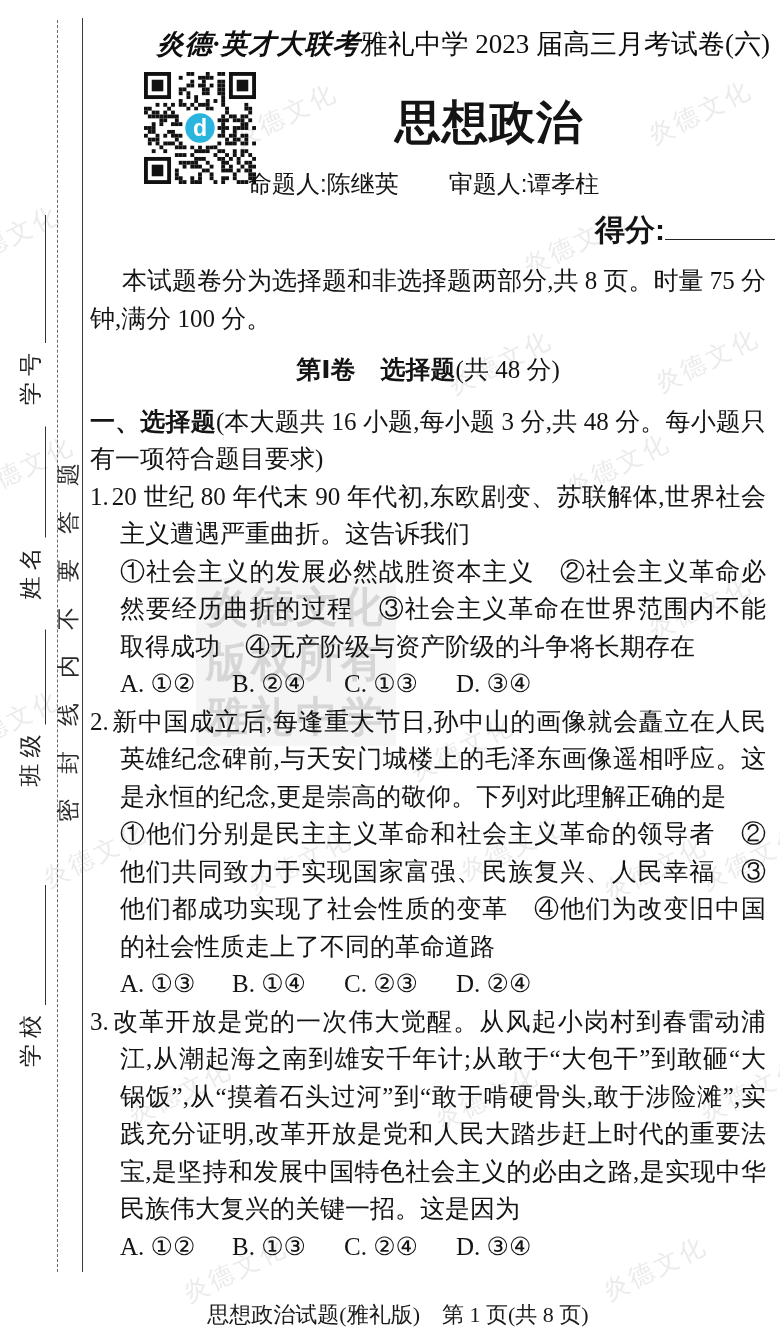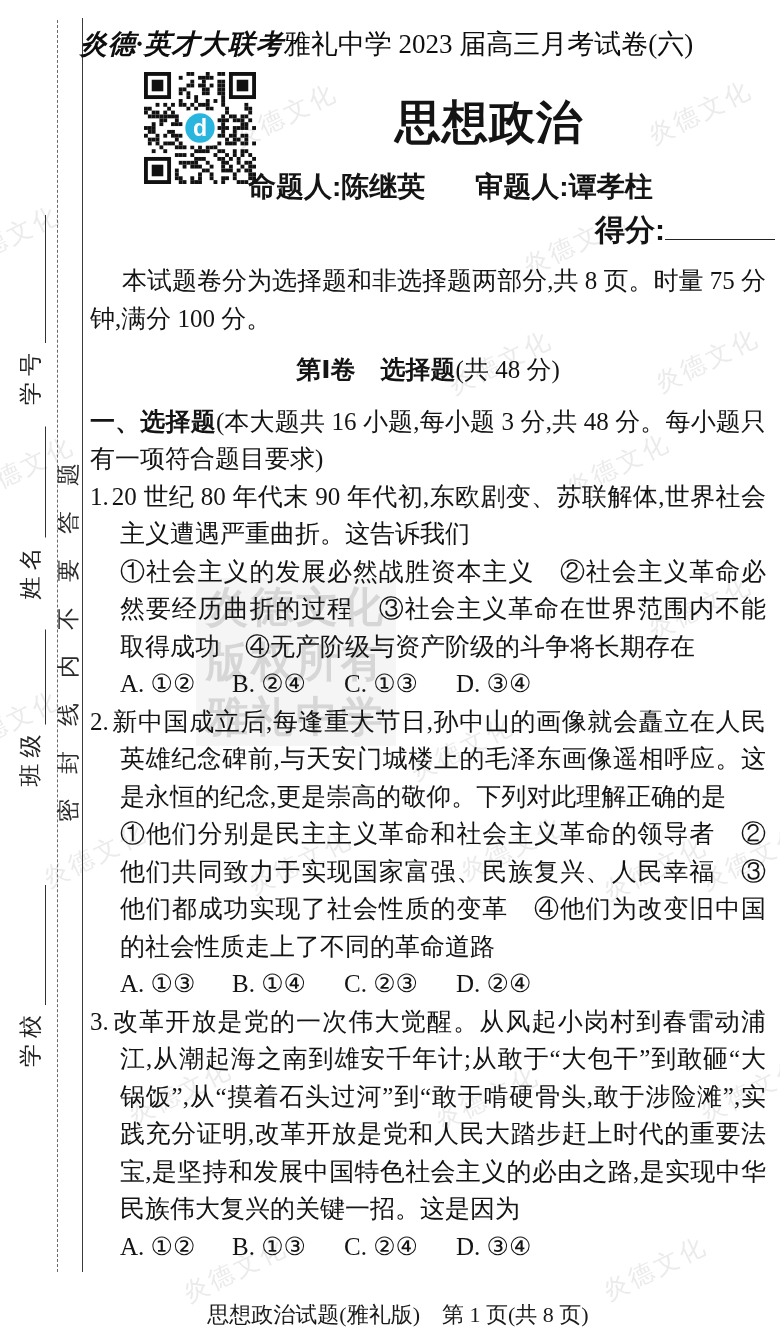--- a/index.html
+++ b/index.html
@@ -36,33 +36,33 @@
   }
   .side-field .blank { flex:1 1 auto; border-bottom:1.5px solid #333; height:24px; margin-left:4px; }
   .seal-text {
     position:absolute; z-index:1; left:68px; top:630px; width:390px;
     transform:translate(-50%,-50%) rotate(-90deg);
     font-size:23px; letter-spacing:25px; white-space:nowrap; text-align:center; color:#2a2a2a;
   }
   
   .head-line {
     position:absolute; z-index:1; left:80px; top:26px; width:690px;
-    text-align:left; white-space:nowrap; font-size:27px; color:#0e0e0e;
+    text-align:right; white-space:nowrap; font-size:27px; color:#0e0e0e;
   }
   .head-line .series { font-weight:bold; font-style:italic; letter-spacing:1px; }
   .qr { position:absolute; z-index:1; left:144px; top:72px; width:112px; height:112px; }
   .subject-title {
     position:absolute; z-index:1; left:395px; top:92px;
     font-family:"Liberation Sans","DejaVu Sans",sans-serif;
     font-weight:bold; font-size:46px; letter-spacing:1px; white-space:nowrap;
   }
   .setters {
     position:absolute; z-index:1; left:248px; top:168px; display:flex; gap:50px;
     font-family:"Liberation Sans","DejaVu Sans",sans-serif;
-    font-weight:bold; font-size:28px; white-space:nowrap;
+    font-weight:normal; font-size:24px; white-space:nowrap;
   }
   .score-line {
     position:absolute; z-index:1; left:595px; top:210px;
     font-family:"Liberation Sans","DejaVu Sans",sans-serif;
     font-weight:bold; font-size:30px; white-space:nowrap;
   }
   .score-line .blank { display:inline-block; width:110px; height:22px; border-bottom:1.5px solid #222; }
   
   .content {
     position:absolute; z-index:1; left:90px; top:262px; width:676px;

